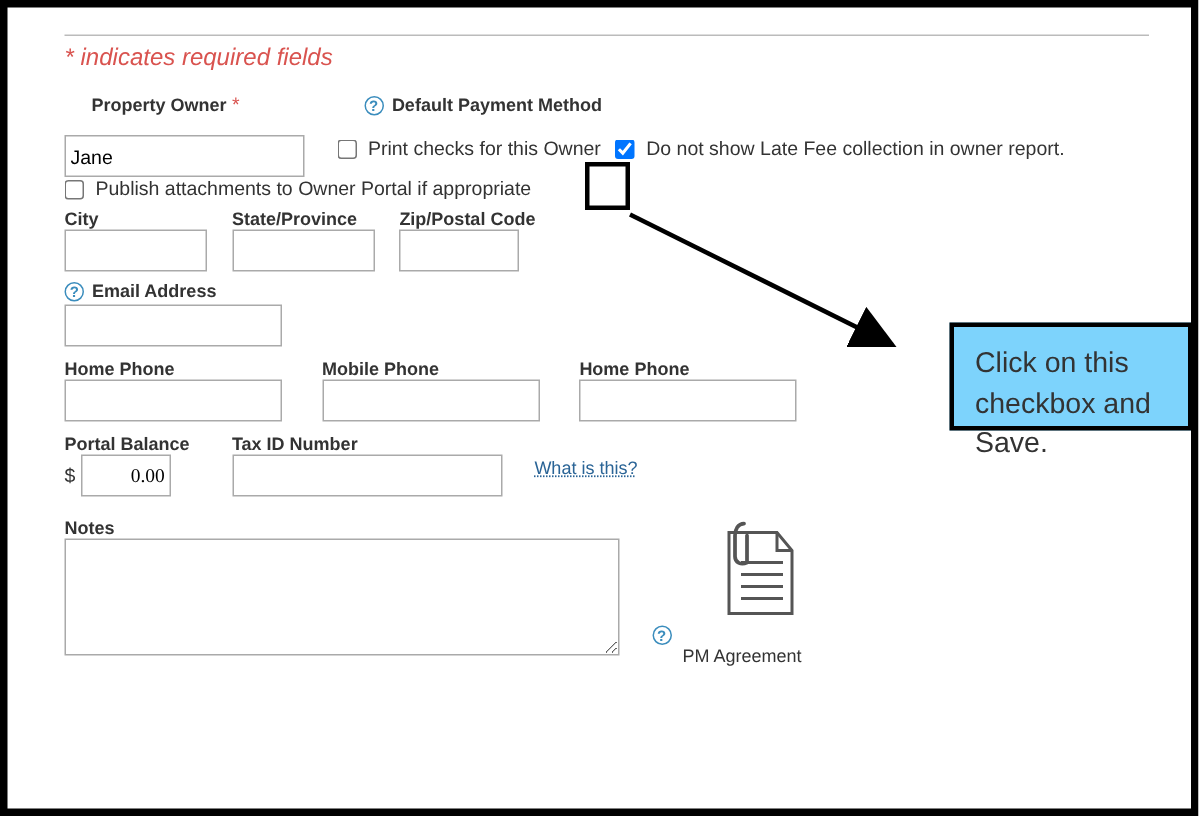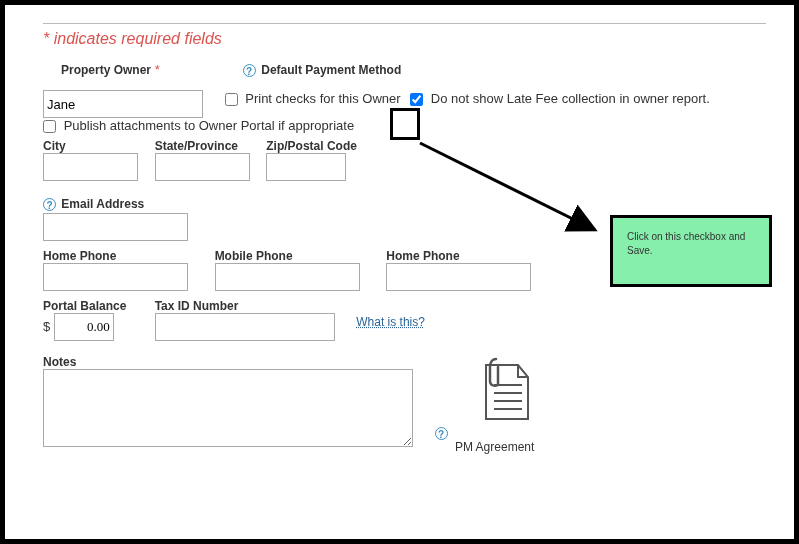--- a/index.html
+++ b/index.html
@@ -90,23 +90,24 @@
   }
   .highlight-box {
     position: absolute;
     border: 3px solid #000;
     pointer-events: none;
   }
   .callout {
     position: absolute;
     border: 3px solid #000;
     padding: 12px 14px;
-    font-size: 10px;
+    font-size: 19px;
     line-height: 1.4;
-    background: #86efac;
+    background: #7dd3fc;
+    margin-left: 23px;
   }
   .arrow-svg {
     position: absolute;
     pointer-events: none;
   }
   .attach-block {
     text-align: center;
     width: 120px;
   }
   .attach-block .help-icon { vertical-align: top; margin-top: 28px;}
@@ -162,21 +163,21 @@
       <div class="col" style="width:100px;">
         <div class="lbl">State/Province</div>
         <input type="text" style="width: 95px;" value="">
       </div>
       <div class="col" style="width:100px;">
         <div class="lbl">Zip/Postal Code</div>
         <input type="text" style="width: 80px;" value="">
       </div>
     </div>
 
-    <div class="row" style="margin-top:16px;">
+    <div class="row" style="margin-top:6px;">
       <div class="lbl">
         <span class="help-icon">?</span>
         <span>Email Address</span>
       </div>
       <input type="text" style="width: 145px; display: block; margin-top: 2px;" value="">
     </div>
 
     <div class="row" style="margin-top:8px;">
       <div class="col" style="width:160px;">
         <div class="lbl">Home Phone</div>

